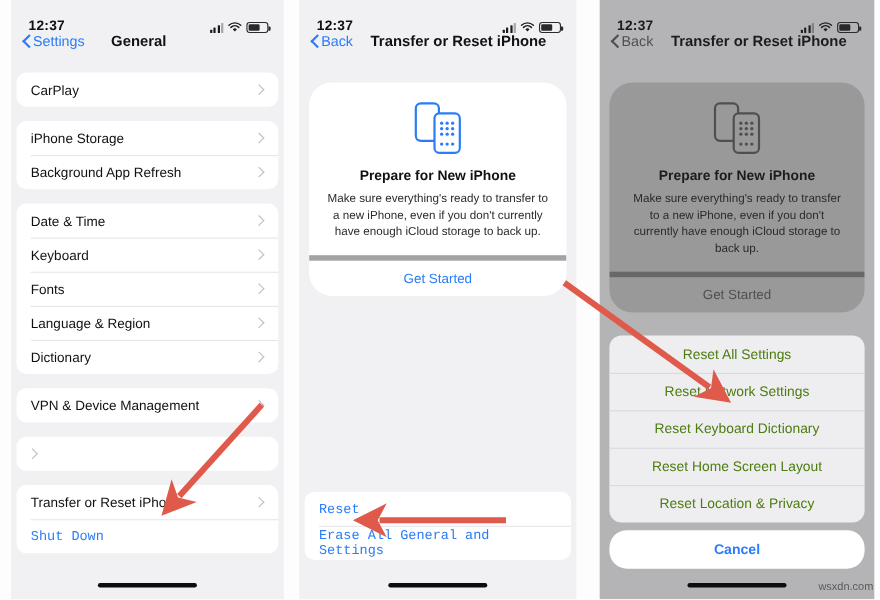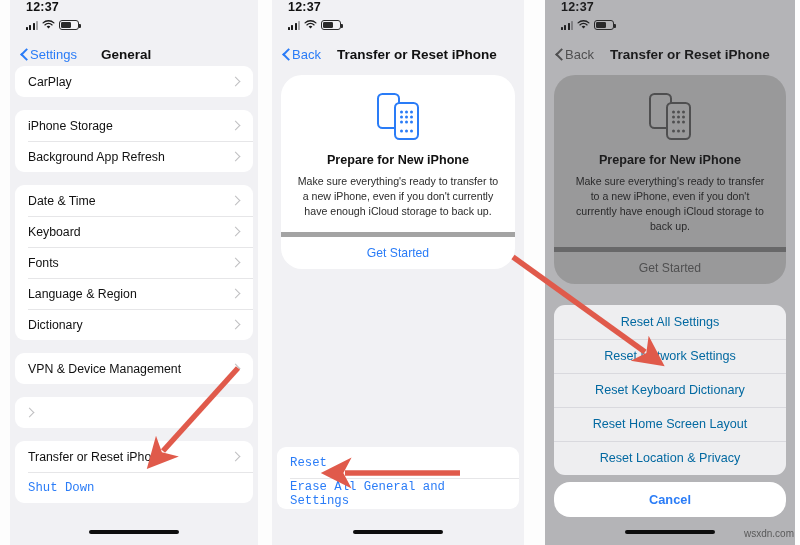--- a/index.html
+++ b/index.html
@@ -25,43 +25,42 @@
 
   .panel-inner { position: relative; width: 100%; height: 100%; }
 
   
   .dimmed { filter: grayscale(100%) brightness(0.82) contrast(0.92); }
 
   
   .statusbar {
     height: 30px;
     display: flex;
-    align-items: flex-start;
+    align-items: flex-end;
     justify-content: space-between;
     padding: 0 14px 0 16px;
     background: transparent;
-    flex-direction: column;
   }
   .clock { font-size: 12.5px; font-weight: bold; color: #111; letter-spacing: .2px; }
   .status-icons { display: flex; align-items: center; gap: 4px; }
   .sig { display: flex; align-items: flex-end; gap: 1.3px; height: 9px; }
   .sig i { width: 2px; background: #1b1b1b; border-radius: .5px; display:block; }
   .sig i:nth-child(1){ height:3px; } .sig i:nth-child(2){ height:5px; }
   .sig i:nth-child(3){ height:7px; } .sig i:nth-child(4){ height:9px; opacity:.35; }
   .wifi { width: 13px; height: 10px; position: relative; }
   .wifi svg { display:block; }
   .batt { width: 20px; height: 10px; border: 1.2px solid #2a2a2a; border-radius: 3px; position: relative; padding: 1.2px; }
   .batt::after { content:''; position:absolute; right:-3px; top:3px; width:1.8px; height:4px; background:#2a2a2a; border-radius:0 1px 1px 0;}
   .batt span { display:block; height:100%; width:62%; background:#2a2a2a; border-radius:1.2px; }
 
   
   .navbar {
     height: 32px;
     display: flex;
-    align-items: flex-end;
+    align-items: flex-start;
     padding: 0 10px;
     position: relative;
   }
   .nav-back { display:flex; align-items:center; gap:2px; color:#2a7cf7; font-size:13px; cursor:pointer; }
   .chev-l { width: 8px; height: 13px; position: relative; flex: none; }
   .chev-l::before {
     content:''; position:absolute; left:2px; top:2px;
     width:7px; height:7px; border-left:2px solid currentColor; border-bottom:2px solid currentColor;
     transform: rotate(45deg);
   }
@@ -138,21 +137,21 @@
   }
   .sheet-group {
     background: rgba(240,240,242,0.96);
     border-radius: 11px;
     overflow: hidden;
     margin-bottom: 7px;
   }
   .sheet-item {
     height: 34px;
     display: flex; align-items: center; justify-content: center;
-    font-size: 12.6px; color: #0369a1;
+    font-size: 12.6px; color: #4d7c0f;
     position: relative; cursor: pointer;
   }
   .sheet-item + .sheet-item::before {
     content:''; position:absolute; left:0; right:0; top:0; height:1px; background:#d9d9de;
   }
   .sheet-cancel {
     background: #ffffff;
     border-radius: 16px;
     height: 35px;
     display: flex; align-items:center; justify-content:center;

